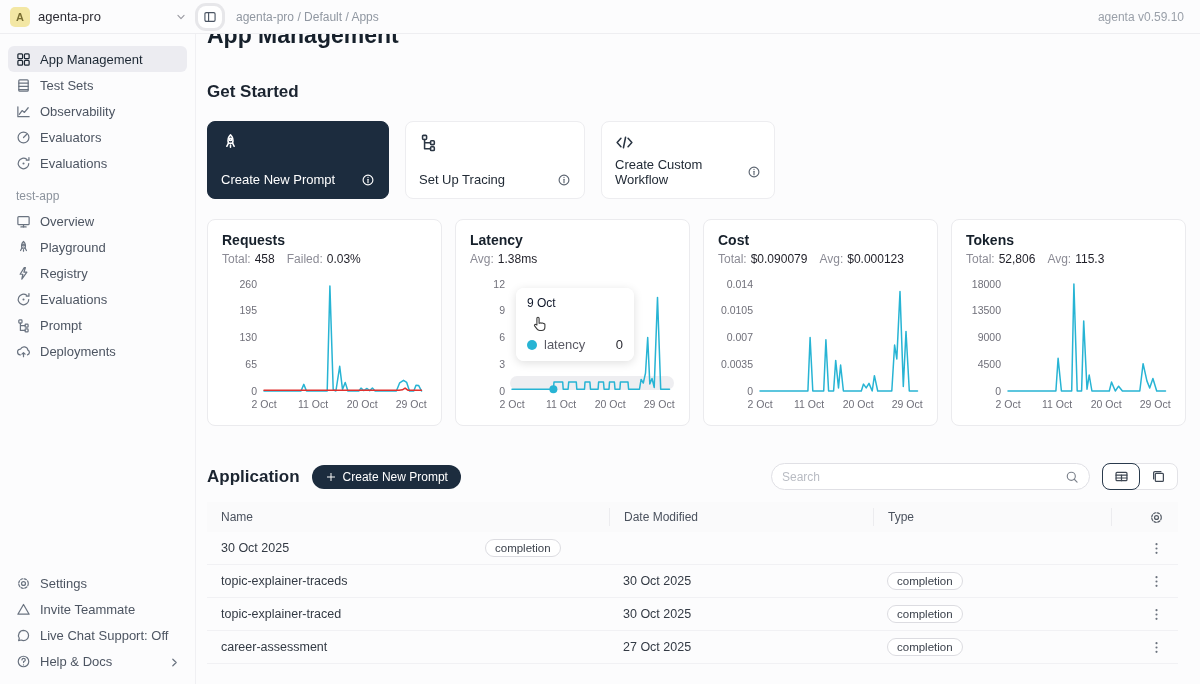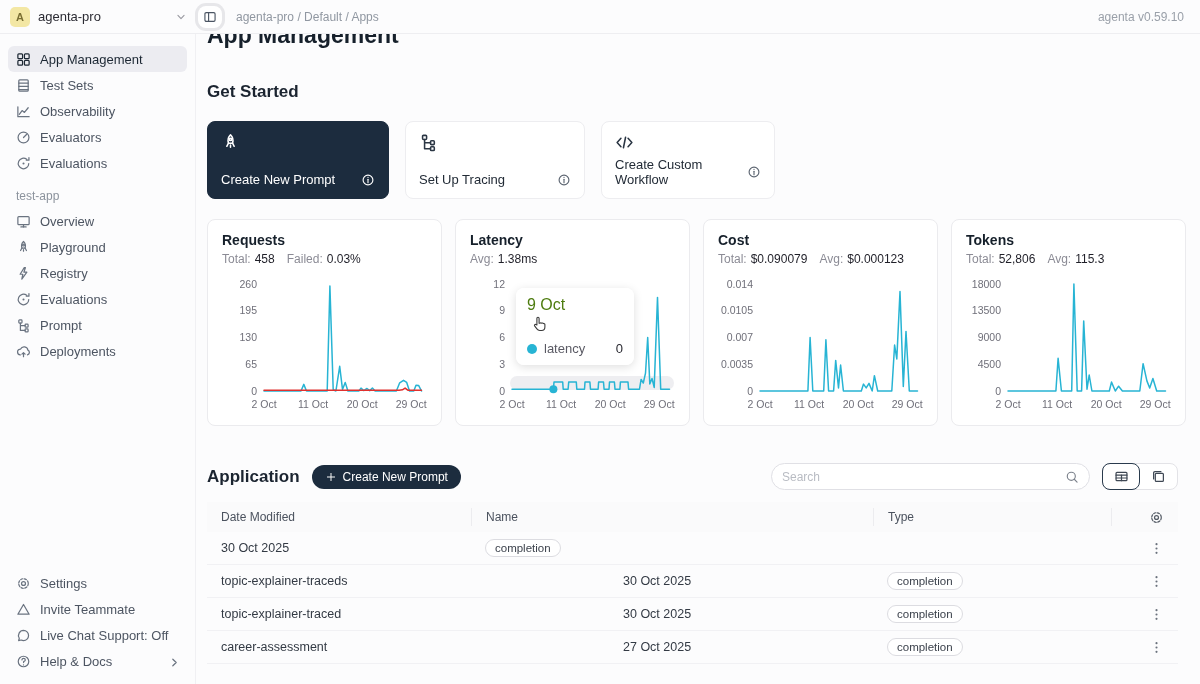--- a/index.html
+++ b/index.html
@@ -50,21 +50,21 @@
   .charts-row{display:flex;gap:13px;margin-top:20px}
   .chart-card{width:263px;height:207px;background:#fff;border:1px solid #ebebee;border-radius:8px;
     padding:12px 14px;position:relative;}
   .chart-card h3{font-size:14px;font-weight:600;color:#16202b}
   .stats{display:flex;gap:12px;margin-top:4px;font-size:12px;color:#8b8b95;white-space:nowrap}
   .stats b{color:#1f1f28;font-weight:400;margin-left:4px}
   svg.chart{margin-top:6px;display:block}
   .tick{font-size:10.5px;fill:#6f6f79}
   .chart-tooltip{position:absolute;left:60px;top:68px;width:118px;background:rgba(255,255,255,.93);
     border-radius:8px;box-shadow:0 2px 10px rgba(0,0,0,.13);padding:8px 11px 9px;z-index:5}
-  .tt-date{font-size:16px;color:#4d7c0f}
+  .tt-date{font-size:12px;color:#0f172a}
   .tt-row{display:flex;align-items:center;gap:7px;margin-top:27px;font-size:13px;color:#5a5a64}
   .tt-dot{width:10px;height:10px;border-radius:50%;flex:none}
   .tt-val{margin-left:auto;color:#2a2a32}
   .tt-cursor{position:absolute;left:15px;top:27px;width:18px;height:18px}
   
   .app-row{display:flex;align-items:center;margin-top:37px;gap:12px}
   .create-btn{height:24px;background:#1c2c3e;color:#fff;border:none;border-radius:13px;font-size:12px;
     display:flex;align-items:center;gap:6px;padding:0 13px;font-family:inherit;cursor:pointer}
   .create-btn .ic{width:12px;height:12px;display:flex}
   .create-btn .ic svg{width:12px;height:12px}
@@ -473,22 +473,22 @@
               <rect x="4.6" y="4.6" width="8.6" height="8.6" rx="1"></rect>
               <path d="M2.8 10.6V4.2c0-.8.6-1.4 1.4-1.4h6.4"></path>
             </svg>
           </span>
       </button>
     </div>
   </div>
 
   <div class="table">
     <div class="thead">
+      <div class="th col-name">Name</div>
       <div class="th col-date">Date Modified</div>
-      <div class="th col-name">Name</div>
       <div class="th col-type">Type</div>
       <div class="th col-act">
         <span class="gear-ic">
             <svg viewBox="0 0 16 16" fill="none" stroke="currentColor" stroke-width="1.3" stroke-linecap="round" stroke-linejoin="round">
               <circle cx="8" cy="8" r="2.1"></circle>
               <circle cx="8" cy="8" r="5.1" stroke-dasharray="2.4 1.65"></circle>
             </svg>
           </span>
       </div>
     </div>

